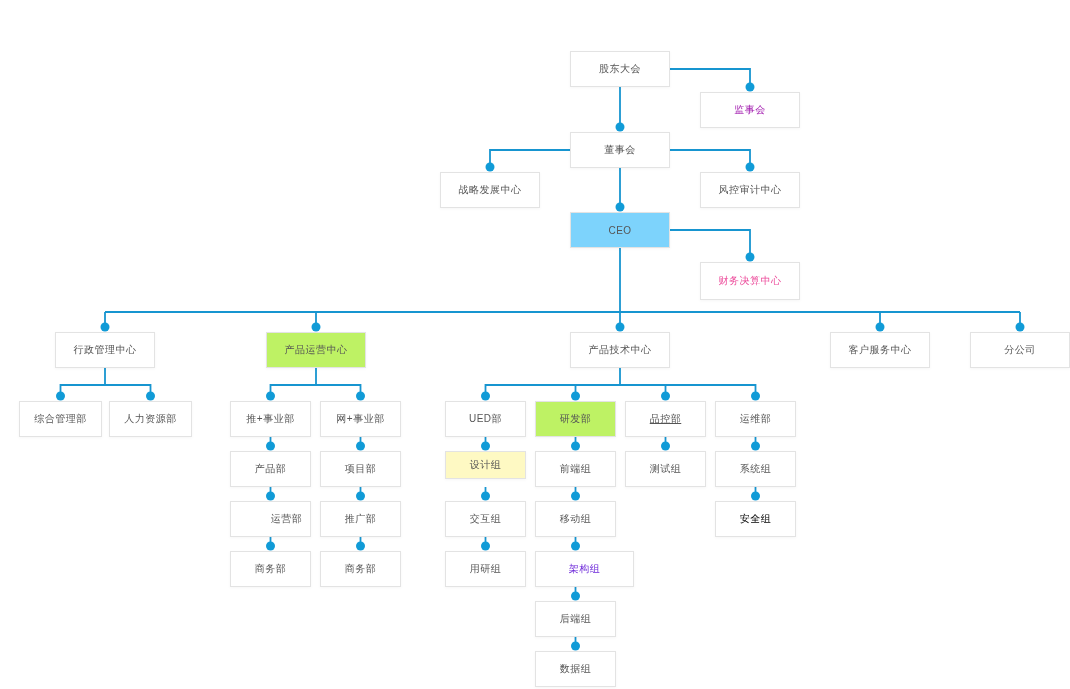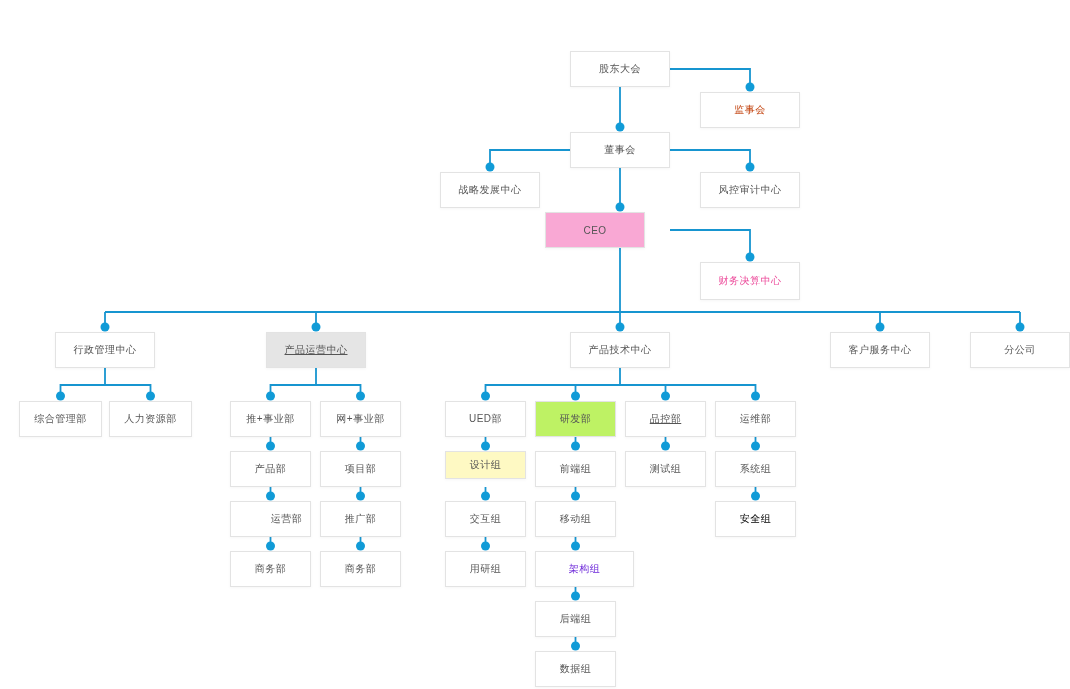--- a/index.html
+++ b/index.html
@@ -111,28 +111,28 @@
       <circle cx="575.5" cy="496" r="4.5" fill="#119bd7"></circle>
       <circle cx="575.5" cy="546" r="4.5" fill="#119bd7"></circle>
       <circle cx="575.5" cy="596" r="4.5" fill="#119bd7"></circle>
       <circle cx="575.5" cy="646" r="4.5" fill="#119bd7"></circle>
       <circle cx="665.5" cy="446" r="4.5" fill="#119bd7"></circle>
       <circle cx="755.5" cy="446" r="4.5" fill="#119bd7"></circle>
       <circle cx="755.5" cy="496" r="4.5" fill="#119bd7"></circle>
     </svg>
   <div id="nodes">
       <div class="node" style="left: 570px; top: 51px; width: 100px; height: 36px; background: rgb(255, 255, 255); border-color: rgb(227, 227, 227); color: rgb(85, 85, 85);">股东大会</div>
-      <div class="node" style="left: 700px; top: 92px; width: 100px; height: 36px; background: rgb(255, 255, 255); border-color: rgb(227, 227, 227); color: #c2410c;">监事会</div>
+      <div class="node" style="left: 700px; top: 92px; width: 100px; height: 36px; background: rgb(255, 255, 255); border-color: rgb(227, 227, 227); color: #a21caf;">监事会</div>
       <div class="node" style="left: 570px; top: 132px; width: 100px; height: 36px; background: rgb(255, 255, 255); border-color: rgb(227, 227, 227); color: rgb(85, 85, 85);">董事会</div>
       <div class="node" style="left: 440px; top: 172px; width: 100px; height: 36px; background: rgb(255, 255, 255); border-color: rgb(227, 227, 227); color: rgb(85, 85, 85);">战略发展中心</div>
       <div class="node" style="left: 700px; top: 172px; width: 100px; height: 36px; background: rgb(255, 255, 255); border-color: rgb(227, 227, 227); color: rgb(85, 85, 85);">风控审计中心</div>
-      <div class="node" style="left: 545px; top: 212px; width: 100px; height: 36px; background: #f9a8d4; border-color: rgb(227, 227, 227); color: rgb(85, 85, 85);">CEO</div>
+      <div class="node" style="left: 570px; top: 212px; width: 100px; height: 36px; background: #7dd3fc; border-color: rgb(227, 227, 227); color: rgb(85, 85, 85);">CEO</div>
       <div class="node" style="left: 700px; top: 262px; width: 100px; height: 38px; background: rgb(255, 255, 255); border-color: rgb(227, 227, 227); color: #ec4899;">财务决算中心</div>
       <div class="node" style="left: 55px; top: 332px; width: 100px; height: 36px; background: rgb(255, 255, 255); border-color: rgb(227, 227, 227); color: rgb(85, 85, 85);">行政管理中心</div>
-      <div class="node" style="left: 266px; top: 332px; width: 100px; height: 36px; background: #e5e5e5; border-color: rgb(227, 227, 227); color: rgb(85, 85, 85); text-decoration: underline;">产品运营中心</div>
+      <div class="node" style="left: 266px; top: 332px; width: 100px; height: 36px; background: #bef264; border-color: rgb(227, 227, 227); color: rgb(85, 85, 85);">产品运营中心</div>
       <div class="node" style="left: 570px; top: 332px; width: 100px; height: 36px; background: rgb(255, 255, 255); border-color: rgb(227, 227, 227); color: rgb(85, 85, 85);">产品技术中心</div>
       <div class="node" style="left: 830px; top: 332px; width: 100px; height: 36px; background: rgb(255, 255, 255); border-color: rgb(227, 227, 227); color: rgb(85, 85, 85);">客户服务中心</div>
       <div class="node" style="left: 970px; top: 332px; width: 100px; height: 36px; background: rgb(255, 255, 255); border-color: rgb(227, 227, 227); color: rgb(85, 85, 85);">分公司</div>
       <div class="node" style="left: 19px; top: 401px; width: 83px; height: 36px; background: rgb(255, 255, 255); border-color: rgb(227, 227, 227); color: rgb(85, 85, 85);">综合管理部</div>
       <div class="node" style="left: 109px; top: 401px; width: 83px; height: 36px; background: rgb(255, 255, 255); border-color: rgb(227, 227, 227); color: rgb(85, 85, 85);">人力资源部</div>
       <div class="node" style="left: 230px; top: 401px; width: 81px; height: 36px; background: rgb(255, 255, 255); border-color: rgb(227, 227, 227); color: rgb(85, 85, 85);">推+事业部</div>
       <div class="node" style="left: 320px; top: 401px; width: 81px; height: 36px; background: rgb(255, 255, 255); border-color: rgb(227, 227, 227); color: rgb(85, 85, 85);">网+事业部</div>
       <div class="node" style="left: 230px; top: 451px; width: 81px; height: 36px; background: rgb(255, 255, 255); border-color: rgb(227, 227, 227); color: rgb(85, 85, 85);">产品部</div>
       <div class="node" style="left: 320px; top: 451px; width: 81px; height: 36px; background: rgb(255, 255, 255); border-color: rgb(227, 227, 227); color: rgb(85, 85, 85);">项目部</div>
       <div class="node" style="left: 230px; top: 501px; width: 81px; height: 36px; background: rgb(255, 255, 255); border-color: rgb(227, 227, 227); color: rgb(85, 85, 85); padding-left: 32px;">运营部</div>

